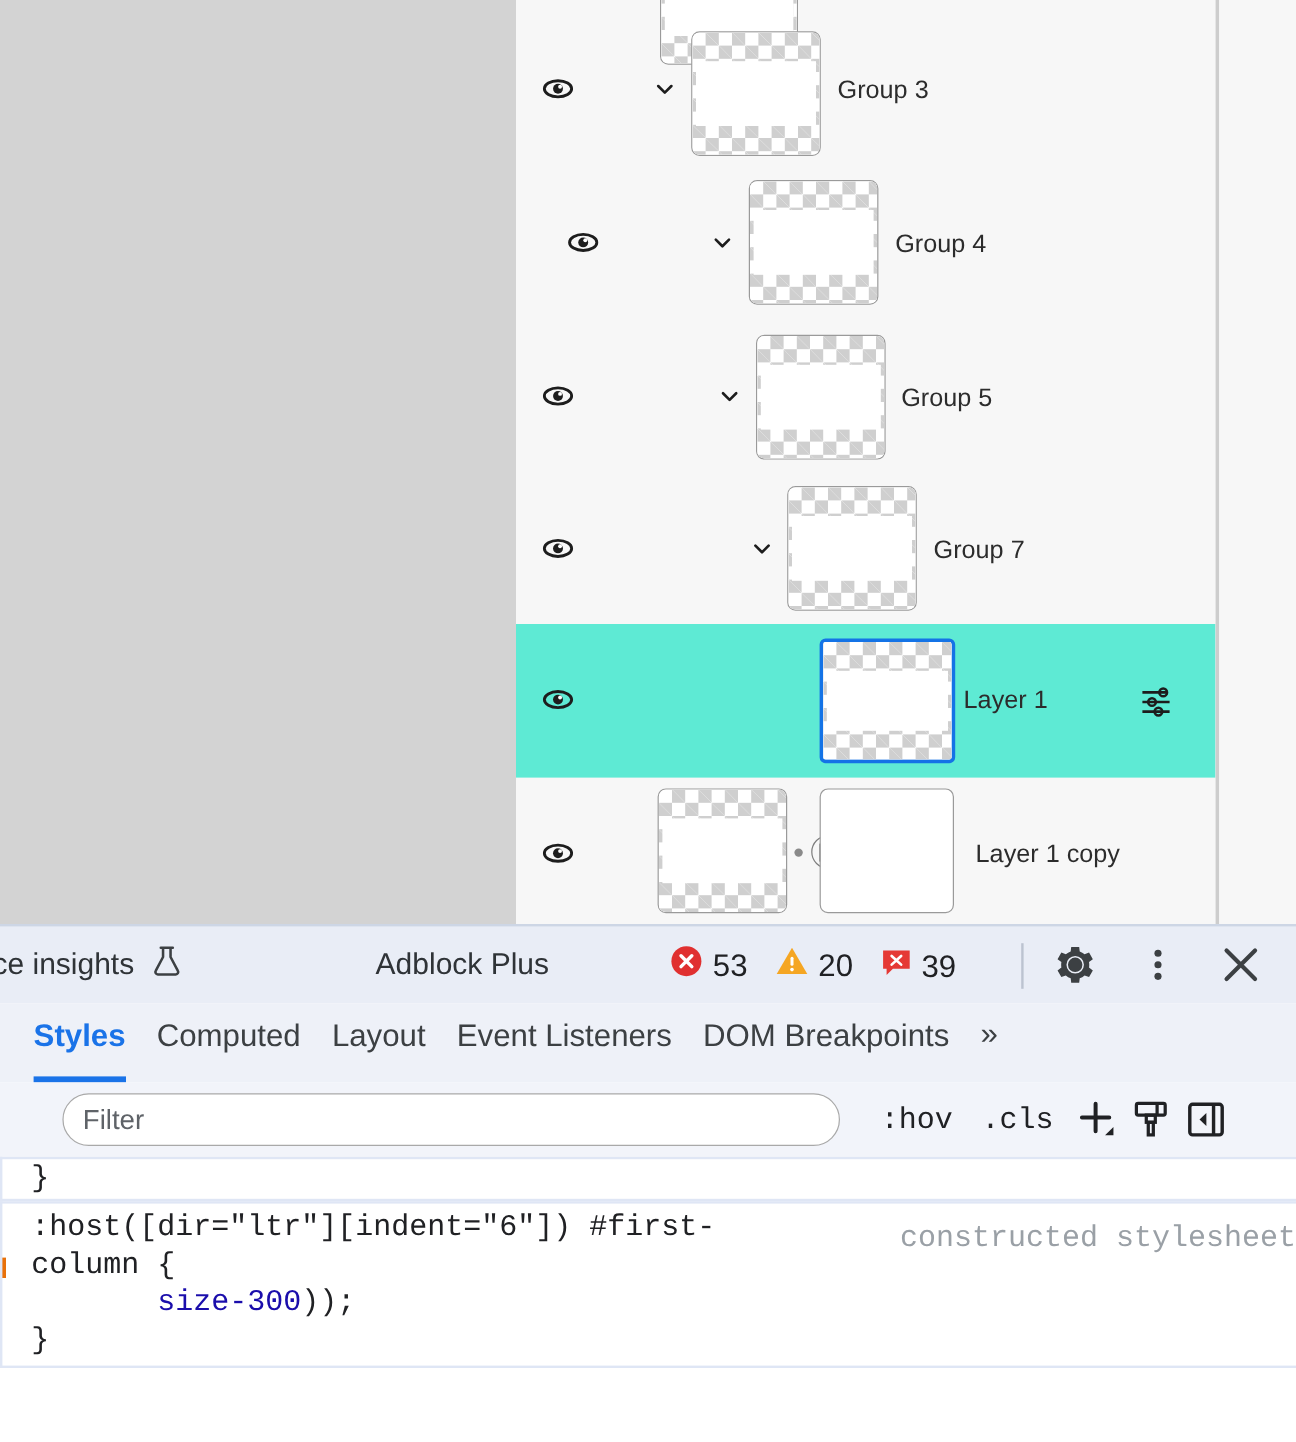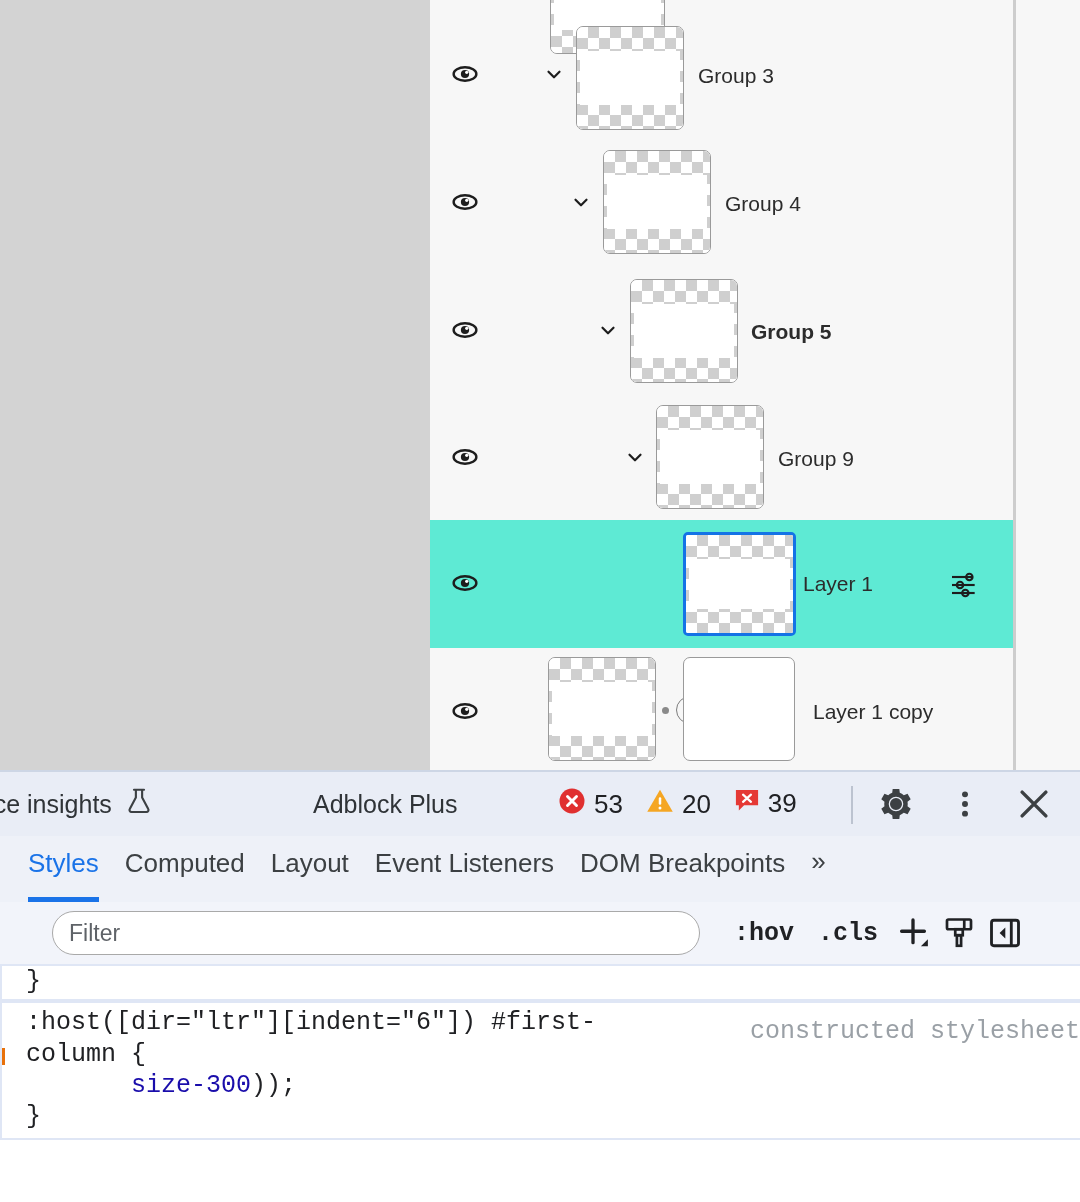--- a/index.html
+++ b/index.html
@@ -173,21 +173,21 @@
     align-items: center;
     gap: 12px;
   }
   #tab-perf-insights { position: absolute; left: -48px; }
   #tab-adblock { position: absolute; left: 313px; }
 
   .counters {
     position: absolute;
     left: 557px;
     display: flex;
-    align-items: flex-start;
+    align-items: flex-end;
     gap: 9px;
     font-size: 26px;
     color: #202124;
   }
   .counters .grp { display: flex; align-items: center; gap: 7px; margin-right: 13px; }
 
   .sep-vert {
     position: absolute;
     left: 851px; top: 14px;
     width: 2px; height: 38px;
@@ -215,21 +215,21 @@
   }
   .dt-tab {
     font-size: 26px;
     color: #3c4043;
     padding: 12px 26px 0 0;
     white-space: nowrap;
     position: relative;
     height: 66px;
   }
   .dt-tab:first-child { padding-left: 0; }
-  .dt-tab.active { color: #1a73e8; }
+  .dt-tab.active { color: #1a73e8; font-weight: bold; }
   .dt-tab.active::after {
     content: "";
     position: absolute;
     left: 0; right: 26px; bottom: 0;
     height: 5px;
     background: #1a73e8;
   }
   .dt-tab-more { font-size: 26px; color: #3c4043; padding-top: 10px; }
 
   
@@ -258,21 +258,21 @@
   .filter-tools {
     display: flex;
     align-items: center;
     gap: 0;
     margin-left: 22px;
   }
   .mono-btn {
     font-family: "Liberation Mono", monospace;
     font-size: 25px;
     color: #202124;
-    font-weight: bold;
+    font-weight: normal;
     padding: 0 12px;
   }
   .tool-ico { width: 46px; height: 46px; display: flex; align-items: center; justify-content: center; }
 
   
   .dt-styles {
     position: relative;
     background: #ffffff;
     height: 238px;
     font-family: "Liberation Mono", monospace;
@@ -335,41 +335,41 @@
               <path d="M6 9.5l6 6 6-6" fill="none" stroke="#1d1d1d" stroke-width="2.4" stroke-linecap="round" stroke-linejoin="round"></path>
             </svg>
         </div>
         <div class="thumb" style="left:146px; top:14px; width:108px; height:104px;">
           <div class="checker"></div>
           <div class="thumb-white"></div>
         </div>
         <div class="layer-label" style="left:268px; top:52px;">Group 3</div>
       </div>
 
-      <div class="layer-row" style="top:140px; height:128px;">
+      <div class="layer-row" style="top:140px; height:128px;margin-left:21px;">
         <div class="eye-icon" style="top:49px;">
           <svg width="26" height="26" viewBox="0 0 24 24">
             <ellipse cx="12" cy="12" rx="10.5" ry="6.2" fill="none" stroke="#1d1d1d" stroke-width="2.2"></ellipse>
             <circle cx="12" cy="12" r="3.8" fill="#1d1d1d"></circle>
             <circle cx="13.6" cy="10.4" r="1.5" fill="#ffffff"></circle>
           </svg>
         </div>
         <div class="twisty" style="left:140px; top:51px;">
           <svg width="22" height="22" viewBox="0 0 24 24">
               <path d="M6 9.5l6 6 6-6" fill="none" stroke="#1d1d1d" stroke-width="2.4" stroke-linecap="round" stroke-linejoin="round"></path>
             </svg>
         </div>
         <div class="thumb" style="left:173px; top:10px; width:108px; height:104px;">
           <div class="checker"></div>
           <div class="thumb-white"></div>
         </div>
         <div class="layer-label" style="left:295px; top:52px;">Group 4</div>
       </div>
 
-      <div class="layer-row" style="top:268px; height:128px;font-weight:bold;">
+      <div class="layer-row" style="top:268px; height:128px;">
         <div class="eye-icon" style="top:49px;">
           <svg width="26" height="26" viewBox="0 0 24 24">
             <ellipse cx="12" cy="12" rx="10.5" ry="6.2" fill="none" stroke="#1d1d1d" stroke-width="2.2"></ellipse>
             <circle cx="12" cy="12" r="3.8" fill="#1d1d1d"></circle>
             <circle cx="13.6" cy="10.4" r="1.5" fill="#ffffff"></circle>
           </svg>
         </div>
         <div class="twisty" style="left:167px; top:51px;">
           <svg width="22" height="22" viewBox="0 0 24 24">
               <path d="M6 9.5l6 6 6-6" fill="none" stroke="#1d1d1d" stroke-width="2.4" stroke-linecap="round" stroke-linejoin="round"></path>
@@ -392,21 +392,21 @@
         </div>
         <div class="twisty" style="left:194px; top:50px;">
           <svg width="22" height="22" viewBox="0 0 24 24">
               <path d="M6 9.5l6 6 6-6" fill="none" stroke="#1d1d1d" stroke-width="2.4" stroke-linecap="round" stroke-linejoin="round"></path>
             </svg>
         </div>
         <div class="thumb" style="left:226px; top:9px; width:108px; height:104px;">
           <div class="checker"></div>
           <div class="thumb-white"></div>
         </div>
-        <div class="layer-label" style="left:348px; top:51px;">Group 9</div>
+        <div class="layer-label" style="left:348px; top:51px;">Group 7</div>
       </div>
 
       <div class="layer-row selected" style="top:520px; height:128px;">
         <div class="eye-icon" style="top:50px;">
           <svg width="26" height="26" viewBox="0 0 24 24">
             <ellipse cx="12" cy="12" rx="10.5" ry="6.2" fill="none" stroke="#1d1d1d" stroke-width="2.2"></ellipse>
             <circle cx="12" cy="12" r="3.8" fill="#1d1d1d"></circle>
             <circle cx="13.6" cy="10.4" r="1.5" fill="#ffffff"></circle>
           </svg>
         </div>

